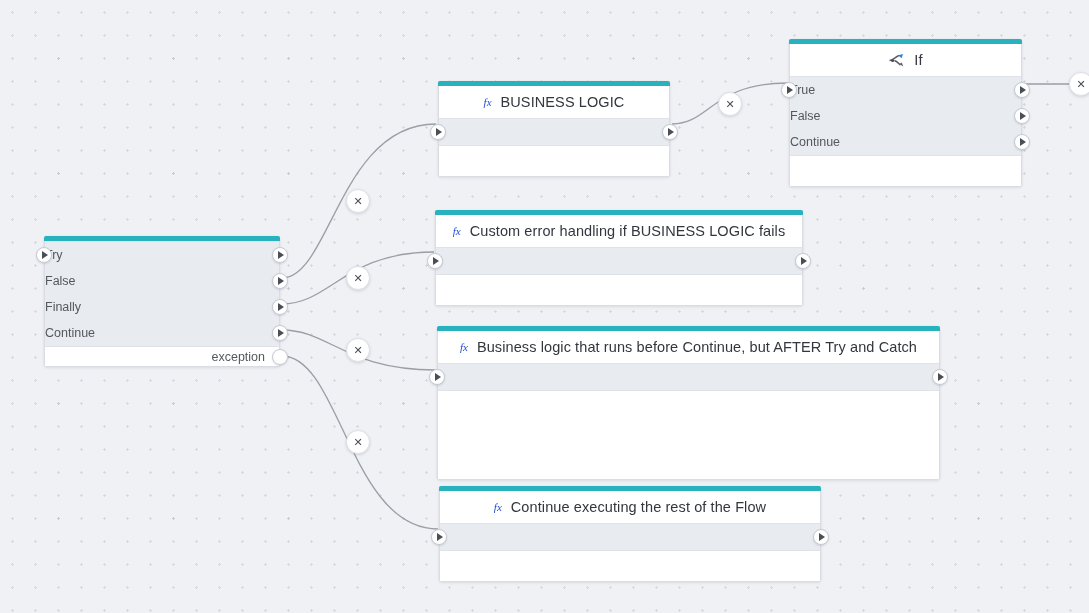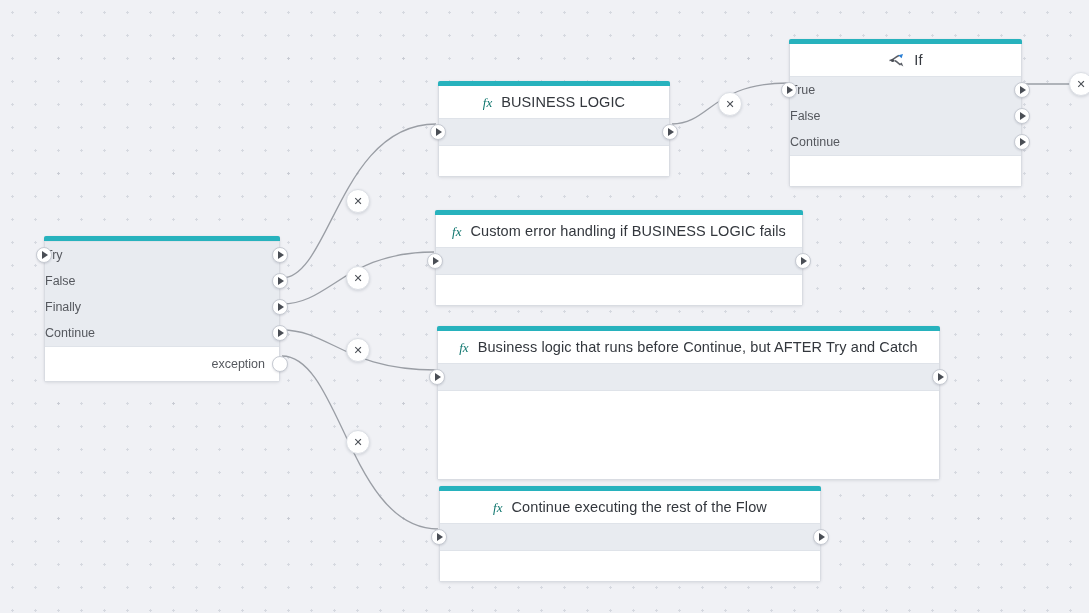--- a/index.html
+++ b/index.html
@@ -83,21 +83,21 @@
   }
   .port-row .port-label {
     font-size: 12.5px;
     color: #55585e;
     white-space: nowrap;
   }
   .node-body {
     background: #ffffff;
   }
   .body-row {
-    height: 34px;
+    height: 19px;
     display: flex;
     align-items: center;
     justify-content: flex-end;
     padding-right: 14px;
     box-sizing: border-box;
     position: relative;
   }
   .body-row .port-label {
     font-size: 12.5px;
     color: #55585e;
@@ -148,22 +148,22 @@
     color: #4a4e55;
     font-size: 11px;
     line-height: 1;
     font-family: "Liberation Sans", sans-serif;
   }
 
   
   .icon-fx {
     font-family: "Liberation Serif", serif;
     font-style: italic;
-    font-size: 13px;
-    color: #0f766e;
+    font-size: 11px;
+    color: #1d4ed8;
     display: inline-block;
     line-height: 1;
   }
   .icon-box { display: inline-flex; align-items: center; }
 </style>
 </head>
 <body>
 
 <div id="canvas">
 

